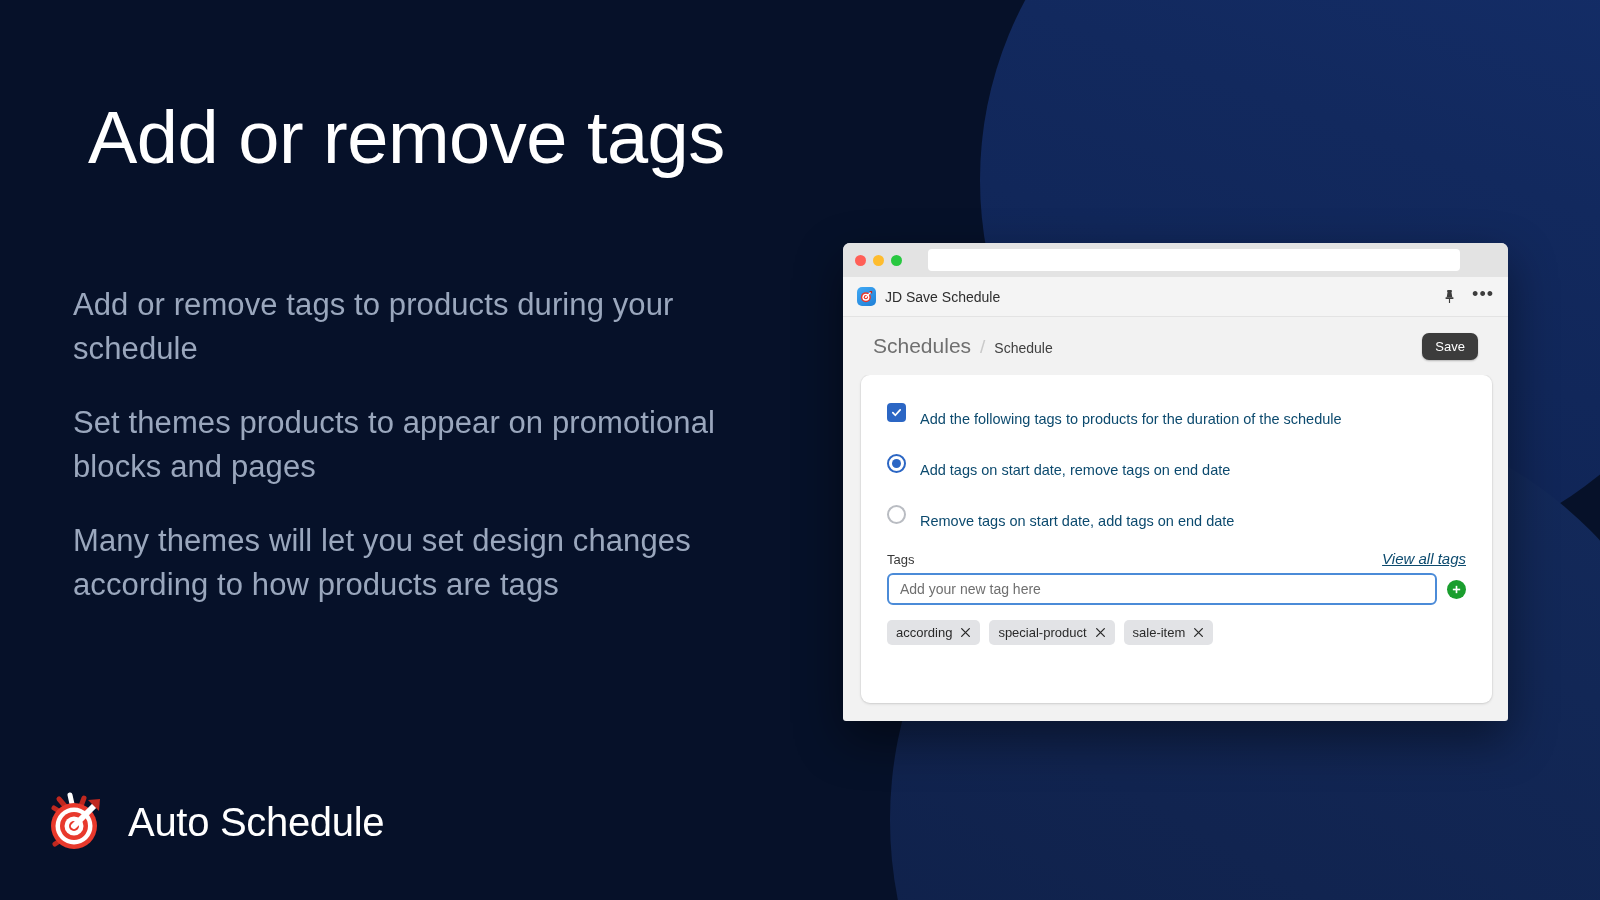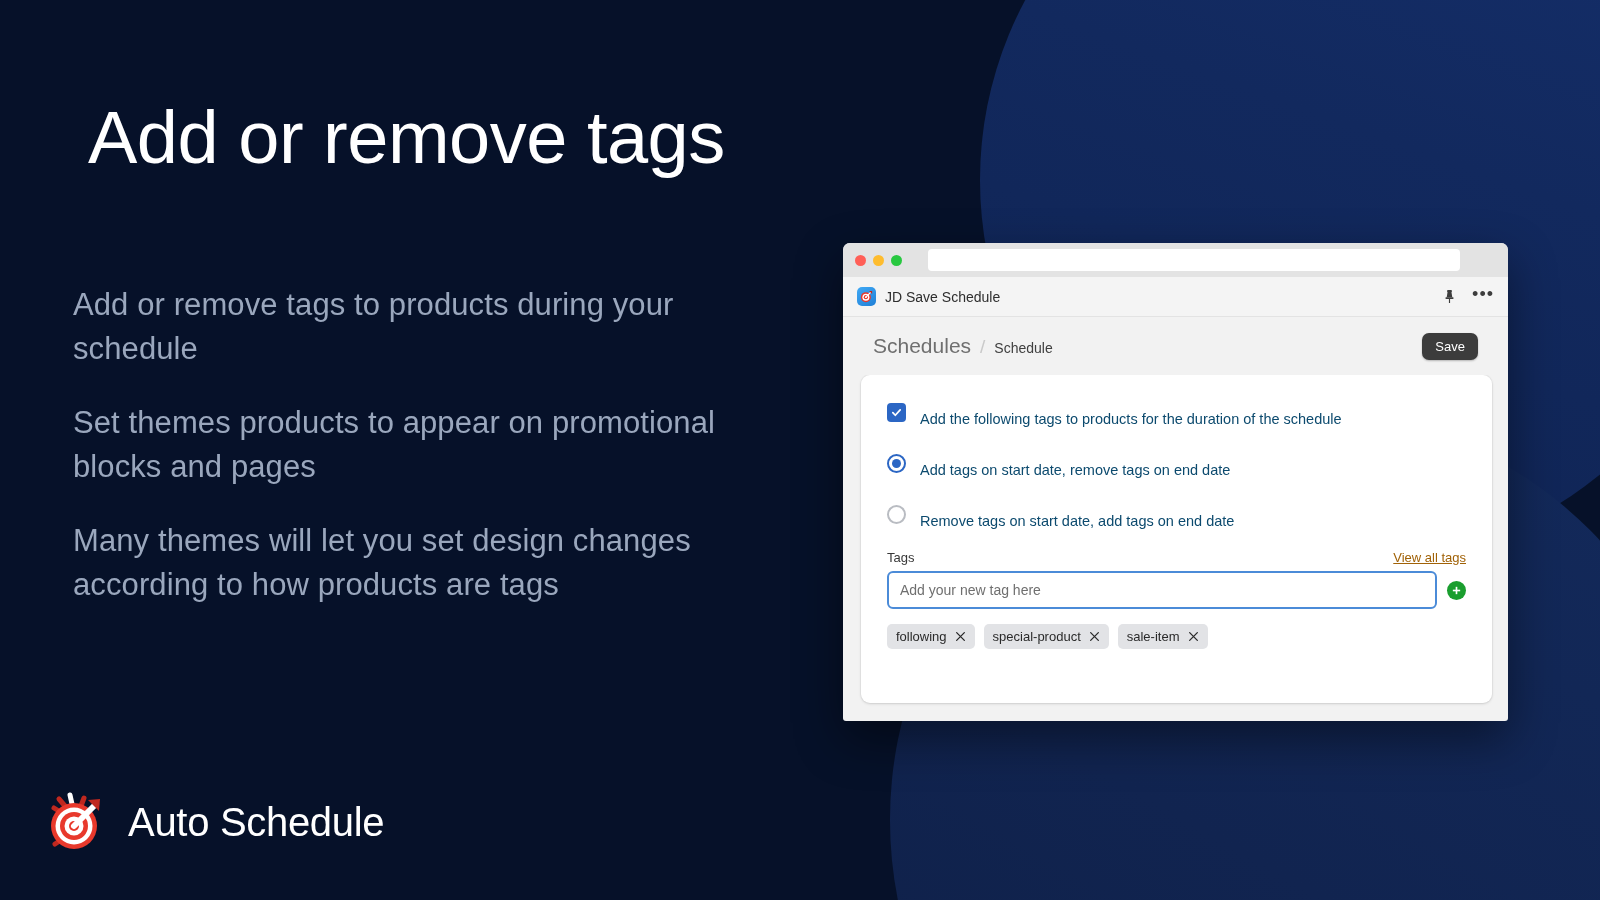--- a/index.html
+++ b/index.html
@@ -220,29 +220,30 @@
     background:#2b66c4;
   }
   
   #tags-head {
     display:flex; align-items:baseline;
     margin-top:4px; margin-bottom:6px;
   }
   #tags-label { font-size:13px; color:#383838; }
   #view-all-tags {
     margin-left:auto;
-    font-size:13px;
-    color:#a16207;
+    font-size:15px;
+    color:#0c4a6e;
     text-decoration:underline;
     cursor:pointer;
+    font-style:italic;
   }
   #tag-input-row { display:flex; align-items:center; gap:10px; }
   #tag-input {
     flex:1;
-    height:38px;
+    height:32px;
     border:2px solid #4b8bd8;
     border-radius:6px;
     background:#fff;
     font-size:14px;
     color:#6b6b6b;
     padding:0 11px;
     font-family:"Liberation Sans", sans-serif;
     outline:none;
   }
   #tag-input::placeholder { color:#6f6f6f; opacity:1; }
@@ -388,21 +389,21 @@
         <button id="add-tag-button">
           <svg viewBox="0 0 12 12" xmlns="http://www.w3.org/2000/svg">
             <rect x="5.1" y="2" width="1.8" height="8" fill="#ffffff"></rect>
             <rect x="2" y="5.1" width="8" height="1.8" fill="#ffffff"></rect>
           </svg>
         </button>
       </div>
 
       <div id="tag-chips">
         <span class="chip">
-          <span>following</span>
+          <span>according</span>
           <span class="chip-x">
             <svg viewBox="0 0 12 12" xmlns="http://www.w3.org/2000/svg">
               <path d="M1.8 1.8 L10.2 10.2 M10.2 1.8 L1.8 10.2" stroke="#2a2a2a" stroke-width="1.4" stroke-linecap="round"></path>
             </svg>
           </span>
         </span>
         <span class="chip">
           <span>special-product</span>
           <span class="chip-x">
             <svg viewBox="0 0 12 12" xmlns="http://www.w3.org/2000/svg">

